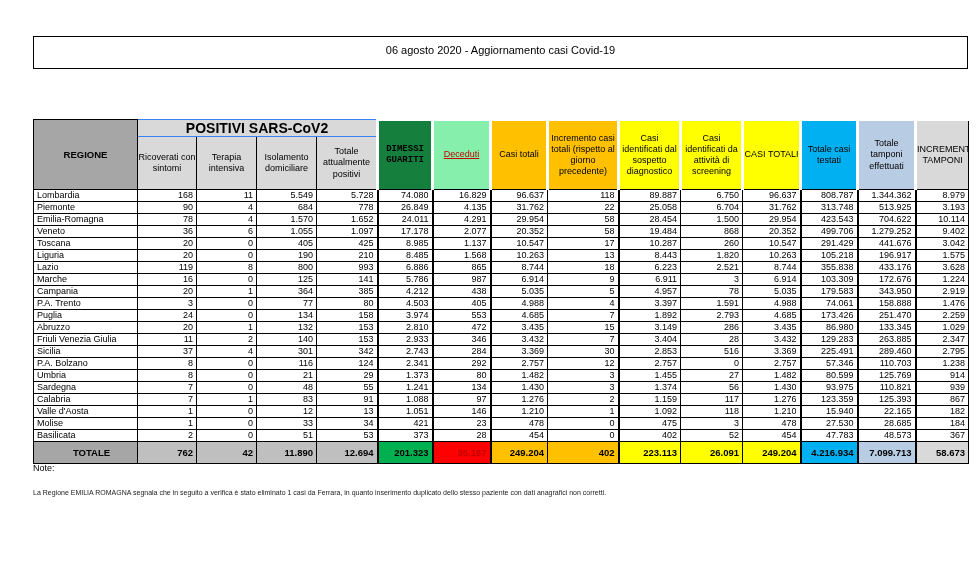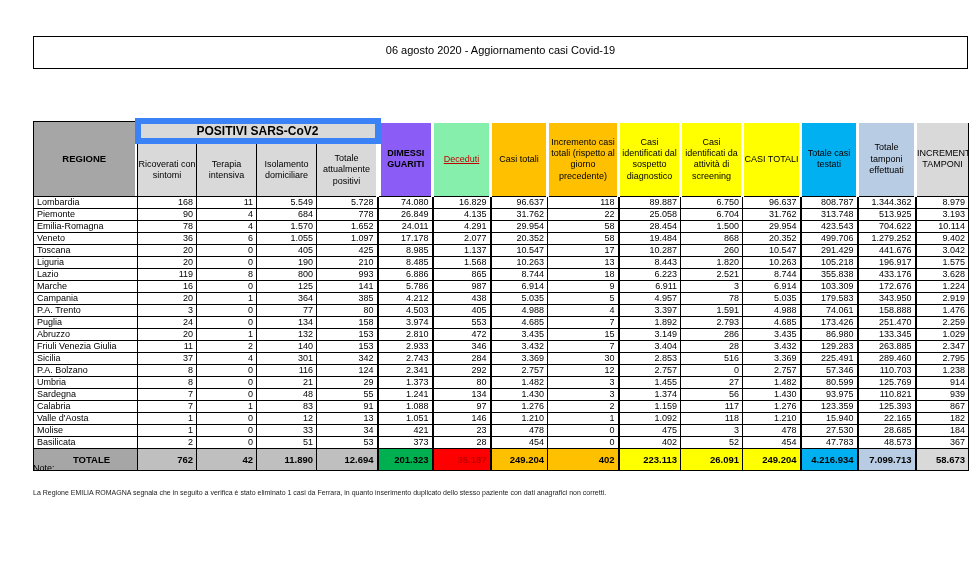--- a/index.html
+++ b/index.html
@@ -21,22 +21,22 @@
     border-collapse:collapse; table-layout:fixed; font-size:9px;
   }
   th, td { padding:0; overflow:hidden; white-space:nowrap; }
   th { white-space:normal; }
 
   th.regione-th {
     background:#A6A6A6; border:1px solid #000;
     font-weight:bold; font-size:9.5px; vertical-align:middle;
   }
   th.positivi-th {
-    background:#D9D9D9; border:6px solid #3b82f6;
-    font-weight:bold; font-size:12px; height:14px;
+    background:#D9D9D9; border:1px solid #3b82f6;
+    font-weight:bold; font-size:14px; height:14px;
   }
   th.sub {
     background:#D9D9D9; border:1px solid #000;
     font-weight:normal; height:52px; line-height:1.25; vertical-align:middle;
   }
   th.ch {
     border:3px solid #fff; border-bottom:1px solid #000;
     font-weight:normal; line-height:1.25; vertical-align:middle;
   }
   th.ch.bold { font-weight:bold; }
@@ -87,21 +87,21 @@
       <col style="width:62px">
       <col style="width:58px">
     <col style="width:57px">
       <col style="width:58px">
       <col style="width:53px">
   </colgroup>
   <thead>
     <tr>
       <th rowspan="2" class="regione-th">REGIONE</th>
       <th colspan="4" class="positivi-th">POSITIVI SARS-CoV2</th>
-      <th rowspan="2" class="ch bold" style="background: #8b5cf6;">DIMESSI GUARITI</th>
+      <th rowspan="2" class="ch bold" style="background: #15803d; font-family: Liberation Mono, monospace;">DIMESSI GUARITI</th>
       <th rowspan="2" class="ch" style="background: #86efac; color: rgb(192, 0, 0); text-decoration: underline;">Deceduti</th>
       <th rowspan="2" class="ch" style="background: rgb(255, 192, 0);">Casi totali</th>
       <th rowspan="2" class="ch" style="background: rgb(255, 192, 0);">Incremento casi totali (rispetto al giorno precedente)</th>
       <th rowspan="2" class="ch" style="background: rgb(255, 255, 0);">Casi identificati dal sospetto diagnostico</th>
       <th rowspan="2" class="ch" style="background: rgb(255, 255, 0);">Casi identificati da attività di screening</th>
       <th rowspan="2" class="ch" style="background: rgb(255, 255, 0);">CASI TOTALI</th>
       <th rowspan="2" class="ch" style="background: rgb(0, 176, 240);">Totale casi testati</th>
       <th rowspan="2" class="ch" style="background: rgb(184, 204, 228);">Totale tamponi effettuati</th>
       <th rowspan="2" class="ch" style="background: rgb(217, 217, 217);">INCREMENTO TAMPONI</th>
     </tr>

